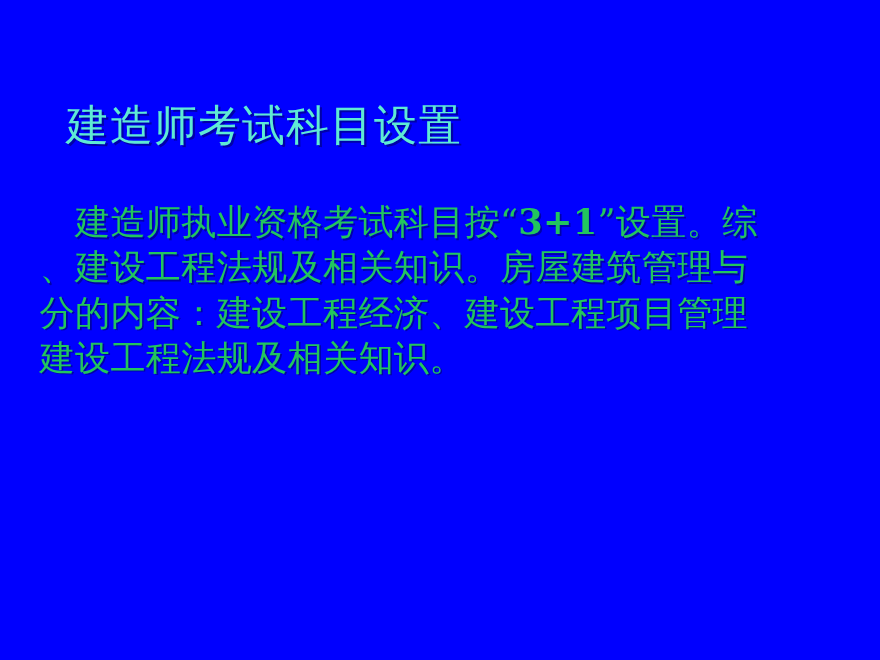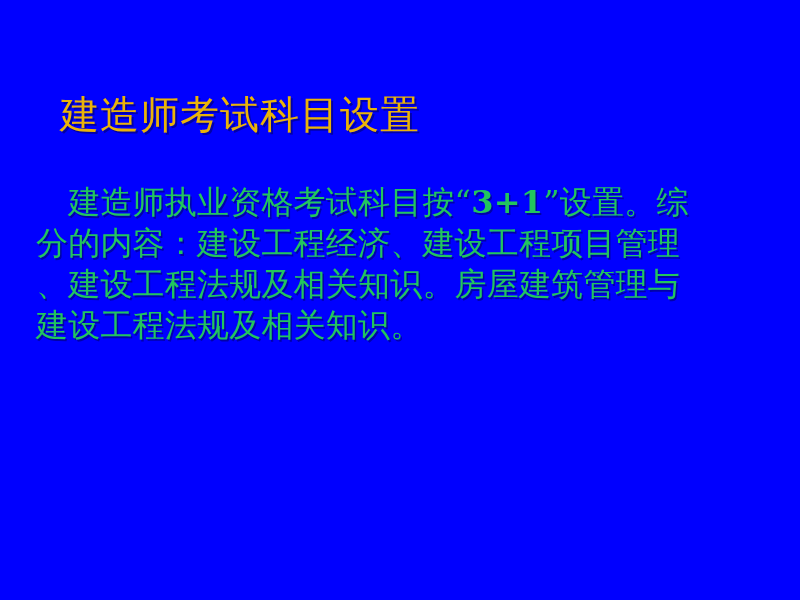--- a/index.html
+++ b/index.html
@@ -63,22 +63,22 @@
   .num {
     font-family: "DejaVu Serif", "Liberation Serif", serif;
     font-weight: 700;
   }
 </style>
 </head>
 <body style="background: rgb(0, 0, 255);">
 
 <div id="slide" style="background: rgb(0, 0, 255);">
 
-  <div id="slide-title" style="color: #eab308; text-shadow: rgb(0, 0, 168) 2px 2px 0px;">建造师考试科目设置</div>
+  <div id="slide-title" style="color: #5eead4; text-shadow: rgb(0, 0, 168) 2px 2px 0px;">建造师考试科目设置</div>
 
   <div id="slide-body" style="color: #22c55e; text-shadow: rgb(0, 0, 168) 1.5px 1.5px 0px;">
     <div class="body-line">　建造师执业资格考试科目按“<span class="num">3+1</span>”设置。综</div>
+    <div class="body-line">、建设工程法规及相关知识。房屋建筑管理与</div>
     <div class="body-line">分的内容：建设工程经济、建设工程项目管理</div>
-    <div class="body-line">、建设工程法规及相关知识。房屋建筑管理与</div>
     <div class="body-line">建设工程法规及相关知识。</div>
   </div>
 
 </div>
 
 </body></html>

